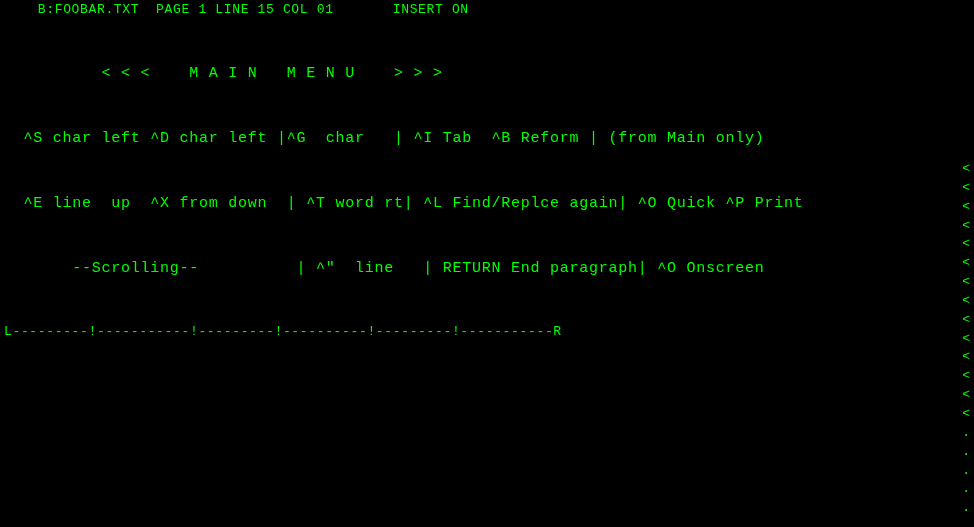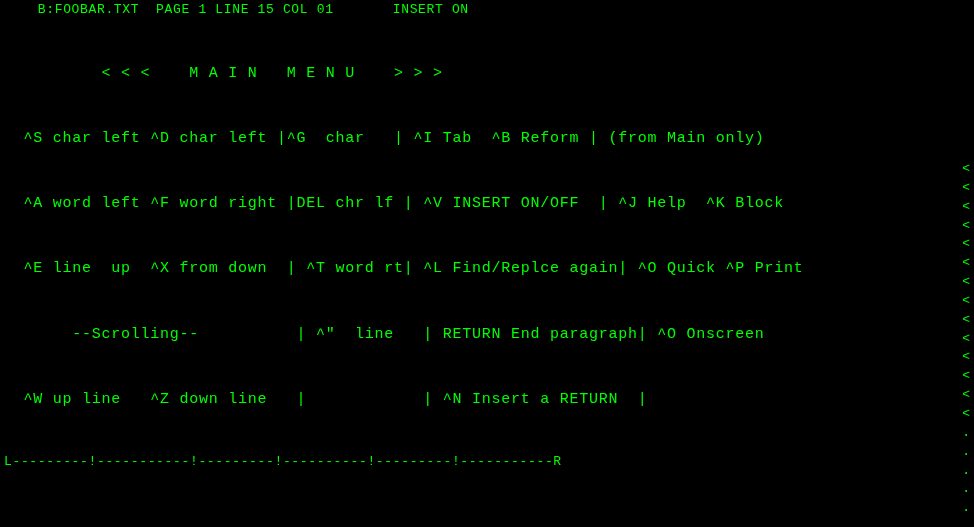--- a/index.html
+++ b/index.html
@@ -67,21 +67,19 @@
     }
   </style>
 </head>
 <body>
 
 <div id="terminal">
   <div id="status-bar">    B:FOOBAR.TXT  PAGE 1 LINE 15 COL 01       INSERT ON</div>
   <div id="menu-area">
     <div>          &lt; &lt; &lt;    M A I N   M E N U    &gt; &gt; &gt;</div>
     <div>  ^S char left ^D char left |^G  char   | ^I Tab  ^B Reform | (from Main only)</div>
-    <div>  ^A word left ^F word right |DEL chr lf | ^V INSERT ON/OFF  | ^J Help  ^K Block</div>
     <div>  ^E line  up  ^X from down  | ^T word rt| ^L Find/Replce again| ^O Quick ^P Print</div>
     <div>       --Scrolling--          | ^"  line   | RETURN End paragraph| ^O Onscreen</div>
-    <div>  ^W up line   ^Z down line   |            | ^N Insert a RETURN  |</div>
   </div>
   <div id="separator">L---------!-----------!---------!----------!---------!-----------R</div>
   <div id="content-area"></div>
   <div id="scrollbar"><div style="line-height: 1.45; font-size: 13px;">&lt;</div><div style="line-height: 1.45; font-size: 13px;">&lt;</div><div style="line-height: 1.45; font-size: 13px;">&lt;</div><div style="line-height: 1.45; font-size: 13px;">&lt;</div><div style="line-height: 1.45; font-size: 13px;">&lt;</div><div style="line-height: 1.45; font-size: 13px;">&lt;</div><div style="line-height: 1.45; font-size: 13px;">&lt;</div><div style="line-height: 1.45; font-size: 13px;">&lt;</div><div style="line-height: 1.45; font-size: 13px;">&lt;</div><div style="line-height: 1.45; font-size: 13px;">&lt;</div><div style="line-height: 1.45; font-size: 13px;">&lt;</div><div style="line-height: 1.45; font-size: 13px;">&lt;</div><div style="line-height: 1.45; font-size: 13px;">&lt;</div><div style="line-height: 1.45; font-size: 13px;">&lt;</div><div style="line-height: 1.45; font-size: 13px;">.</div><div style="line-height: 1.45; font-size: 13px;">.</div><div style="line-height: 1.45; font-size: 13px;">.</div><div style="line-height: 1.45; font-size: 13px;">.</div><div style="line-height: 1.45; font-size: 13px;">.</div><div style="line-height: 1.45; font-size: 13px;">.</div></div>
 </div>
 
 </body></html>

